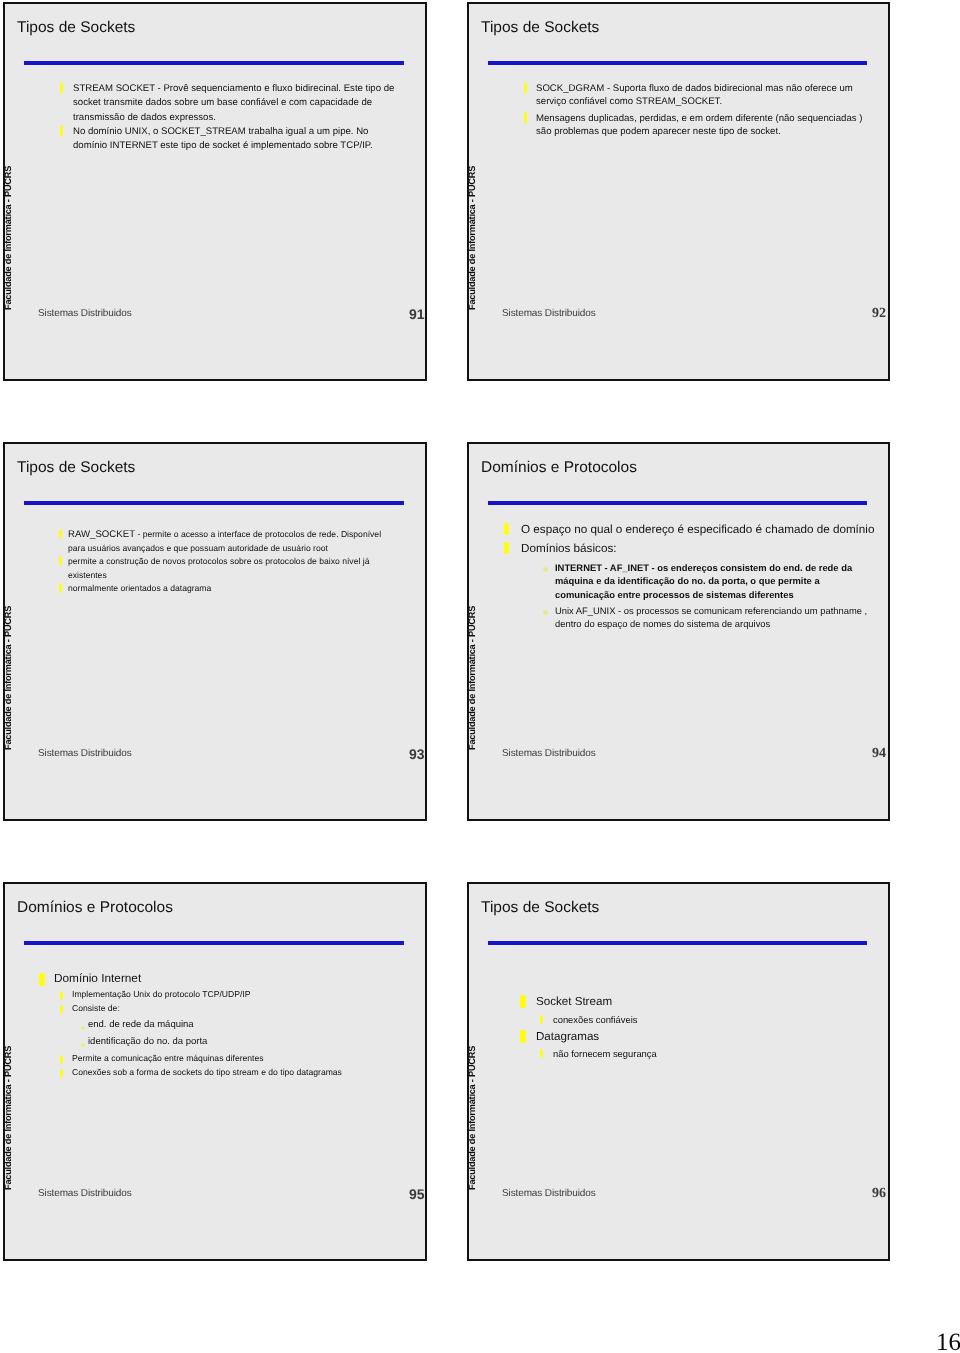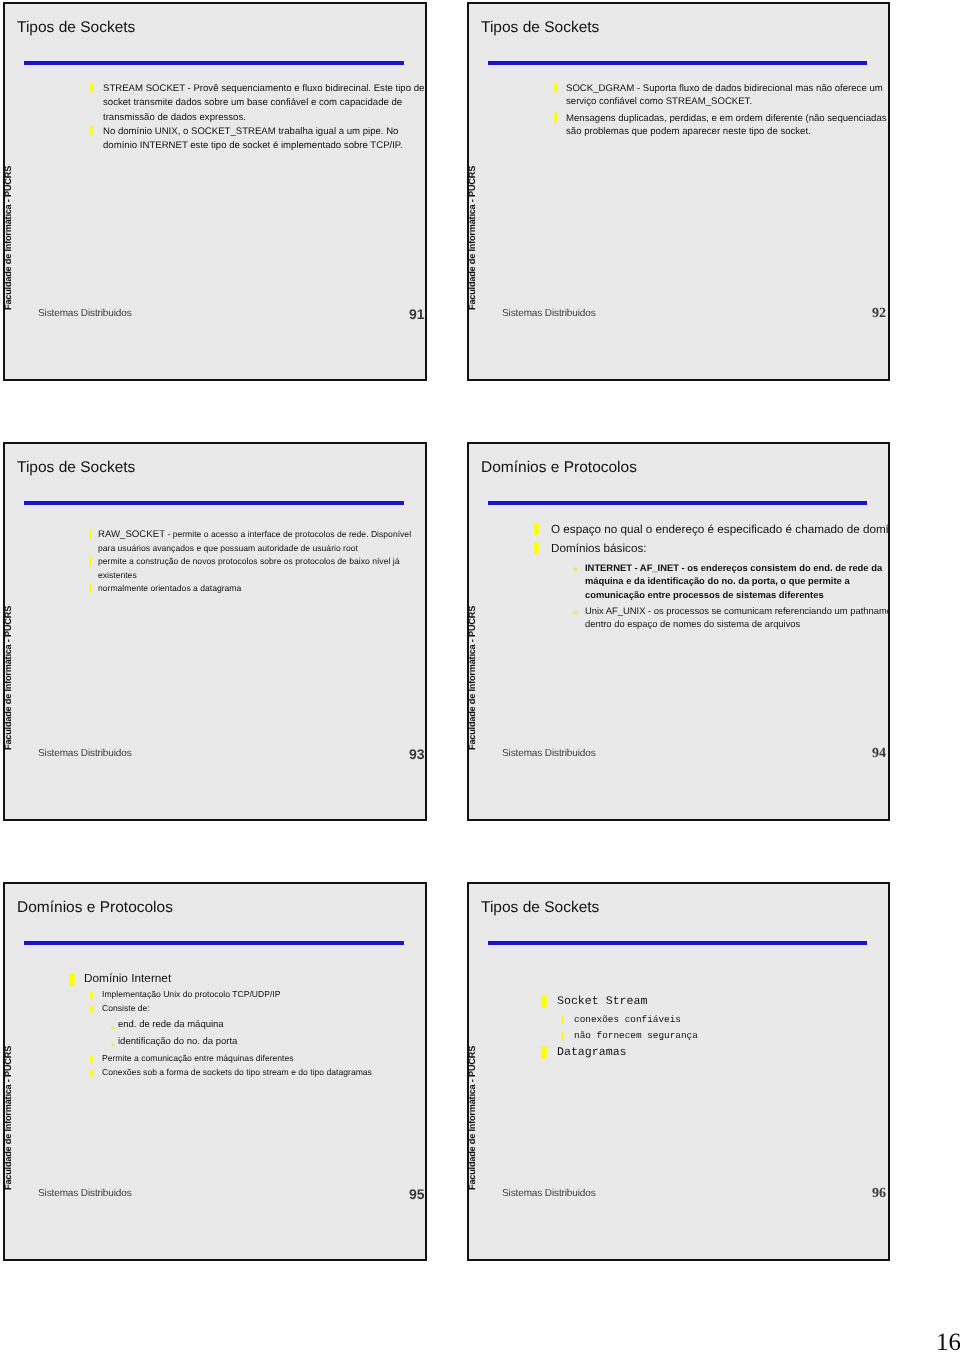--- a/index.html
+++ b/index.html
@@ -32,21 +32,21 @@
           white-space:nowrap;font-size:9.2px;letter-spacing:-0.22px;
           transform-origin:0 0;transform:rotate(-90deg);}
 
   .foot{position:absolute;left:33px;top:306px;color:#3a3a3a;white-space:nowrap;
         font-size:10px;line-height:8px;letter-spacing:-0.12px;}
   .pnum{position:absolute;left:404px;top:306px;color:#3a3a3a;
         font-size:14px;line-height:8px;font-weight:bold;}
   .col-r .pnum{left:403px;font-family:Liberation Serif, serif;}
 
   
-  .body{position:absolute;margin-left:30px;}
+  .body{position:absolute;}
   .li{position:relative;color:#111111;box-sizing:border-box;}
   .li .tx{display:block;}
   .bullet{position:absolute;display:block;}
   .bullet svg{display:block;width:100%;height:100%;}
 
   
   #s1 .body{left:48px;top:78px;width:347px;}
   #s1 .li{padding-left:20px;font-size:9.6px;line-height:14.25px;}
   #s1 .bullet{left:7px;top:0px;width:3px;height:13px;}
 
@@ -69,21 +69,21 @@
   #s4 .lv2 + .lv2{margin-top:3px;}
 
   #s5 .body{left:29px;top:86px;width:383px;}
   #s5 .lv1{padding-left:20px;font-size:11.8px;line-height:17px;width:373px;}
   #s5 .lv1 > .bullet{left:5px;top:3px;width:6px;height:13px;}
   #s5 .lv2{padding-left:38px;font-size:8.6px;line-height:14.3px;width:363px;}
   #s5 .lv2 > .bullet{left:26px;top:4px;width:3px;height:10px;}
   #s5 .lv3{padding-left:54px;font-size:9.5px;line-height:17.5px;width:353px;}
   #s5 .lv3 > .bullet{left:47px;top:10px;width:4px;height:4px;}
 
-  #s6 .body{left:37px;top:109px;width:373px;font-family:Liberation Mono, monospace;}
+  #s6 .body{left:46px;top:109px;width:373px;}
   #s6 .lv1{padding-left:21px;font-size:11.6px;line-height:18.5px;width:363px;}
   #s6 .lv1 > .bullet{left:5px;top:2px;width:6px;height:13px;}
   #s6 .lv2{padding-left:38px;font-size:9.4px;line-height:16.2px;width:353px;}
   #s6 .lv2 > .bullet{left:25px;top:3px;width:3px;height:10px;}
 
   
   .pagenum{position:absolute;left:936px;top:1330px;
            font-family:"Liberation Serif",serif;color:#0b0b0b;
            font-size:25px;line-height:25px;}
 </style>
@@ -300,35 +300,35 @@
         <span class="tx">Socket Stream</span>
       </div>
       <div class="li lv2">
         <span class="bullet">
             <svg viewBox="0 0 12 36" preserveAspectRatio="none" aria-hidden="true">
               <path d="M6 0.6 C9.7 0.6 11.7 4.4 11.7 11.5 C11.7 20 10.4 30 6 35.4 C1.6 30 0.3 20 0.3 11.5 C0.3 4.4 2.3 0.6 6 0.6 Z" fill="#ffff00"></path>
             </svg>
           </span>
         <span class="tx">conexões confiáveis</span>
       </div>
+      <div class="li lv1">
+        <span class="bullet">
+            <svg viewBox="0 0 12 30" preserveAspectRatio="none" aria-hidden="true">
+              <rect x="0.4" y="0.4" width="11.2" height="29.2" rx="3.2" fill="#ffff00"></rect>
+            </svg>
+          </span>
+        <span class="tx">Datagramas</span>
+      </div>
       <div class="li lv2">
         <span class="bullet">
             <svg viewBox="0 0 12 36" preserveAspectRatio="none" aria-hidden="true">
               <path d="M6 0.6 C9.7 0.6 11.7 4.4 11.7 11.5 C11.7 20 10.4 30 6 35.4 C1.6 30 0.3 20 0.3 11.5 C0.3 4.4 2.3 0.6 6 0.6 Z" fill="#ffff00"></path>
             </svg>
           </span>
         <span class="tx">não fornecem segurança</span>
-      </div>
-      <div class="li lv1">
-        <span class="bullet">
-            <svg viewBox="0 0 12 30" preserveAspectRatio="none" aria-hidden="true">
-              <rect x="0.4" y="0.4" width="11.2" height="29.2" rx="3.2" fill="#ffff00"></rect>
-            </svg>
-          </span>
-        <span class="tx">Datagramas</span>
       </div>
     </div>
     <div class="foot">Sistemas Distribuidos</div>
     <div class="pnum">96</div>
   </div>
 
   <div class="pagenum">16</div>
 </div>
 
 </body></html>

